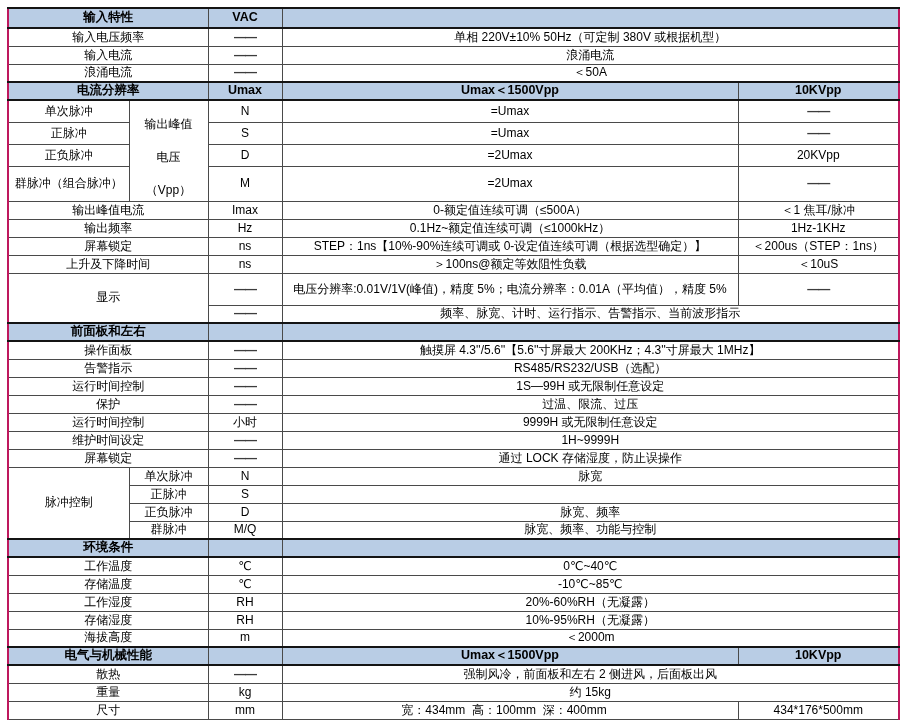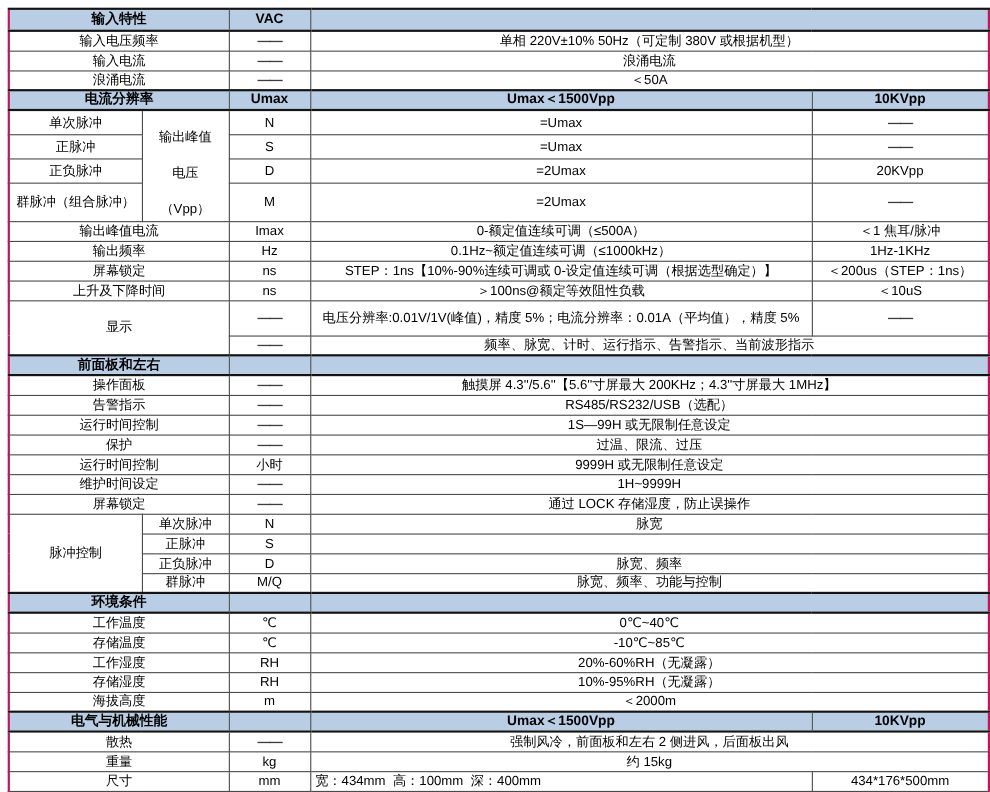--- a/index.html
+++ b/index.html
@@ -14,21 +14,21 @@
     font-family:"Liberation Sans","DejaVu Sans",sans-serif;
     font-size:12px;line-height:1.25;color:#000;
     padding:0 4px;text-align:center;vertical-align:middle;
     word-break:break-all;overflow:hidden;
   }
   tr{height:18px;}
   tr.h20{height:20px;}
   tr.h28{height:28px;}
   tr.h32{height:32px;}
   td.l{text-align:center;}
-  td.r{text-align:left;padding-right:16px;}
+  td.r{text-align:center;padding-right:16px;}
   tr.sec>td{
     background:#B9CDE5;font-weight:bold;font-size:12.5px;
     border-top:2px solid #141414;border-bottom:2px solid #141414;
   }
   td.dash{color:#3d3d3d;font-weight:bold;letter-spacing:-1px;}
   td.merged div{line-height:1.6;margin-top:14px;}
 </style>
 </head>
 <body>
 

